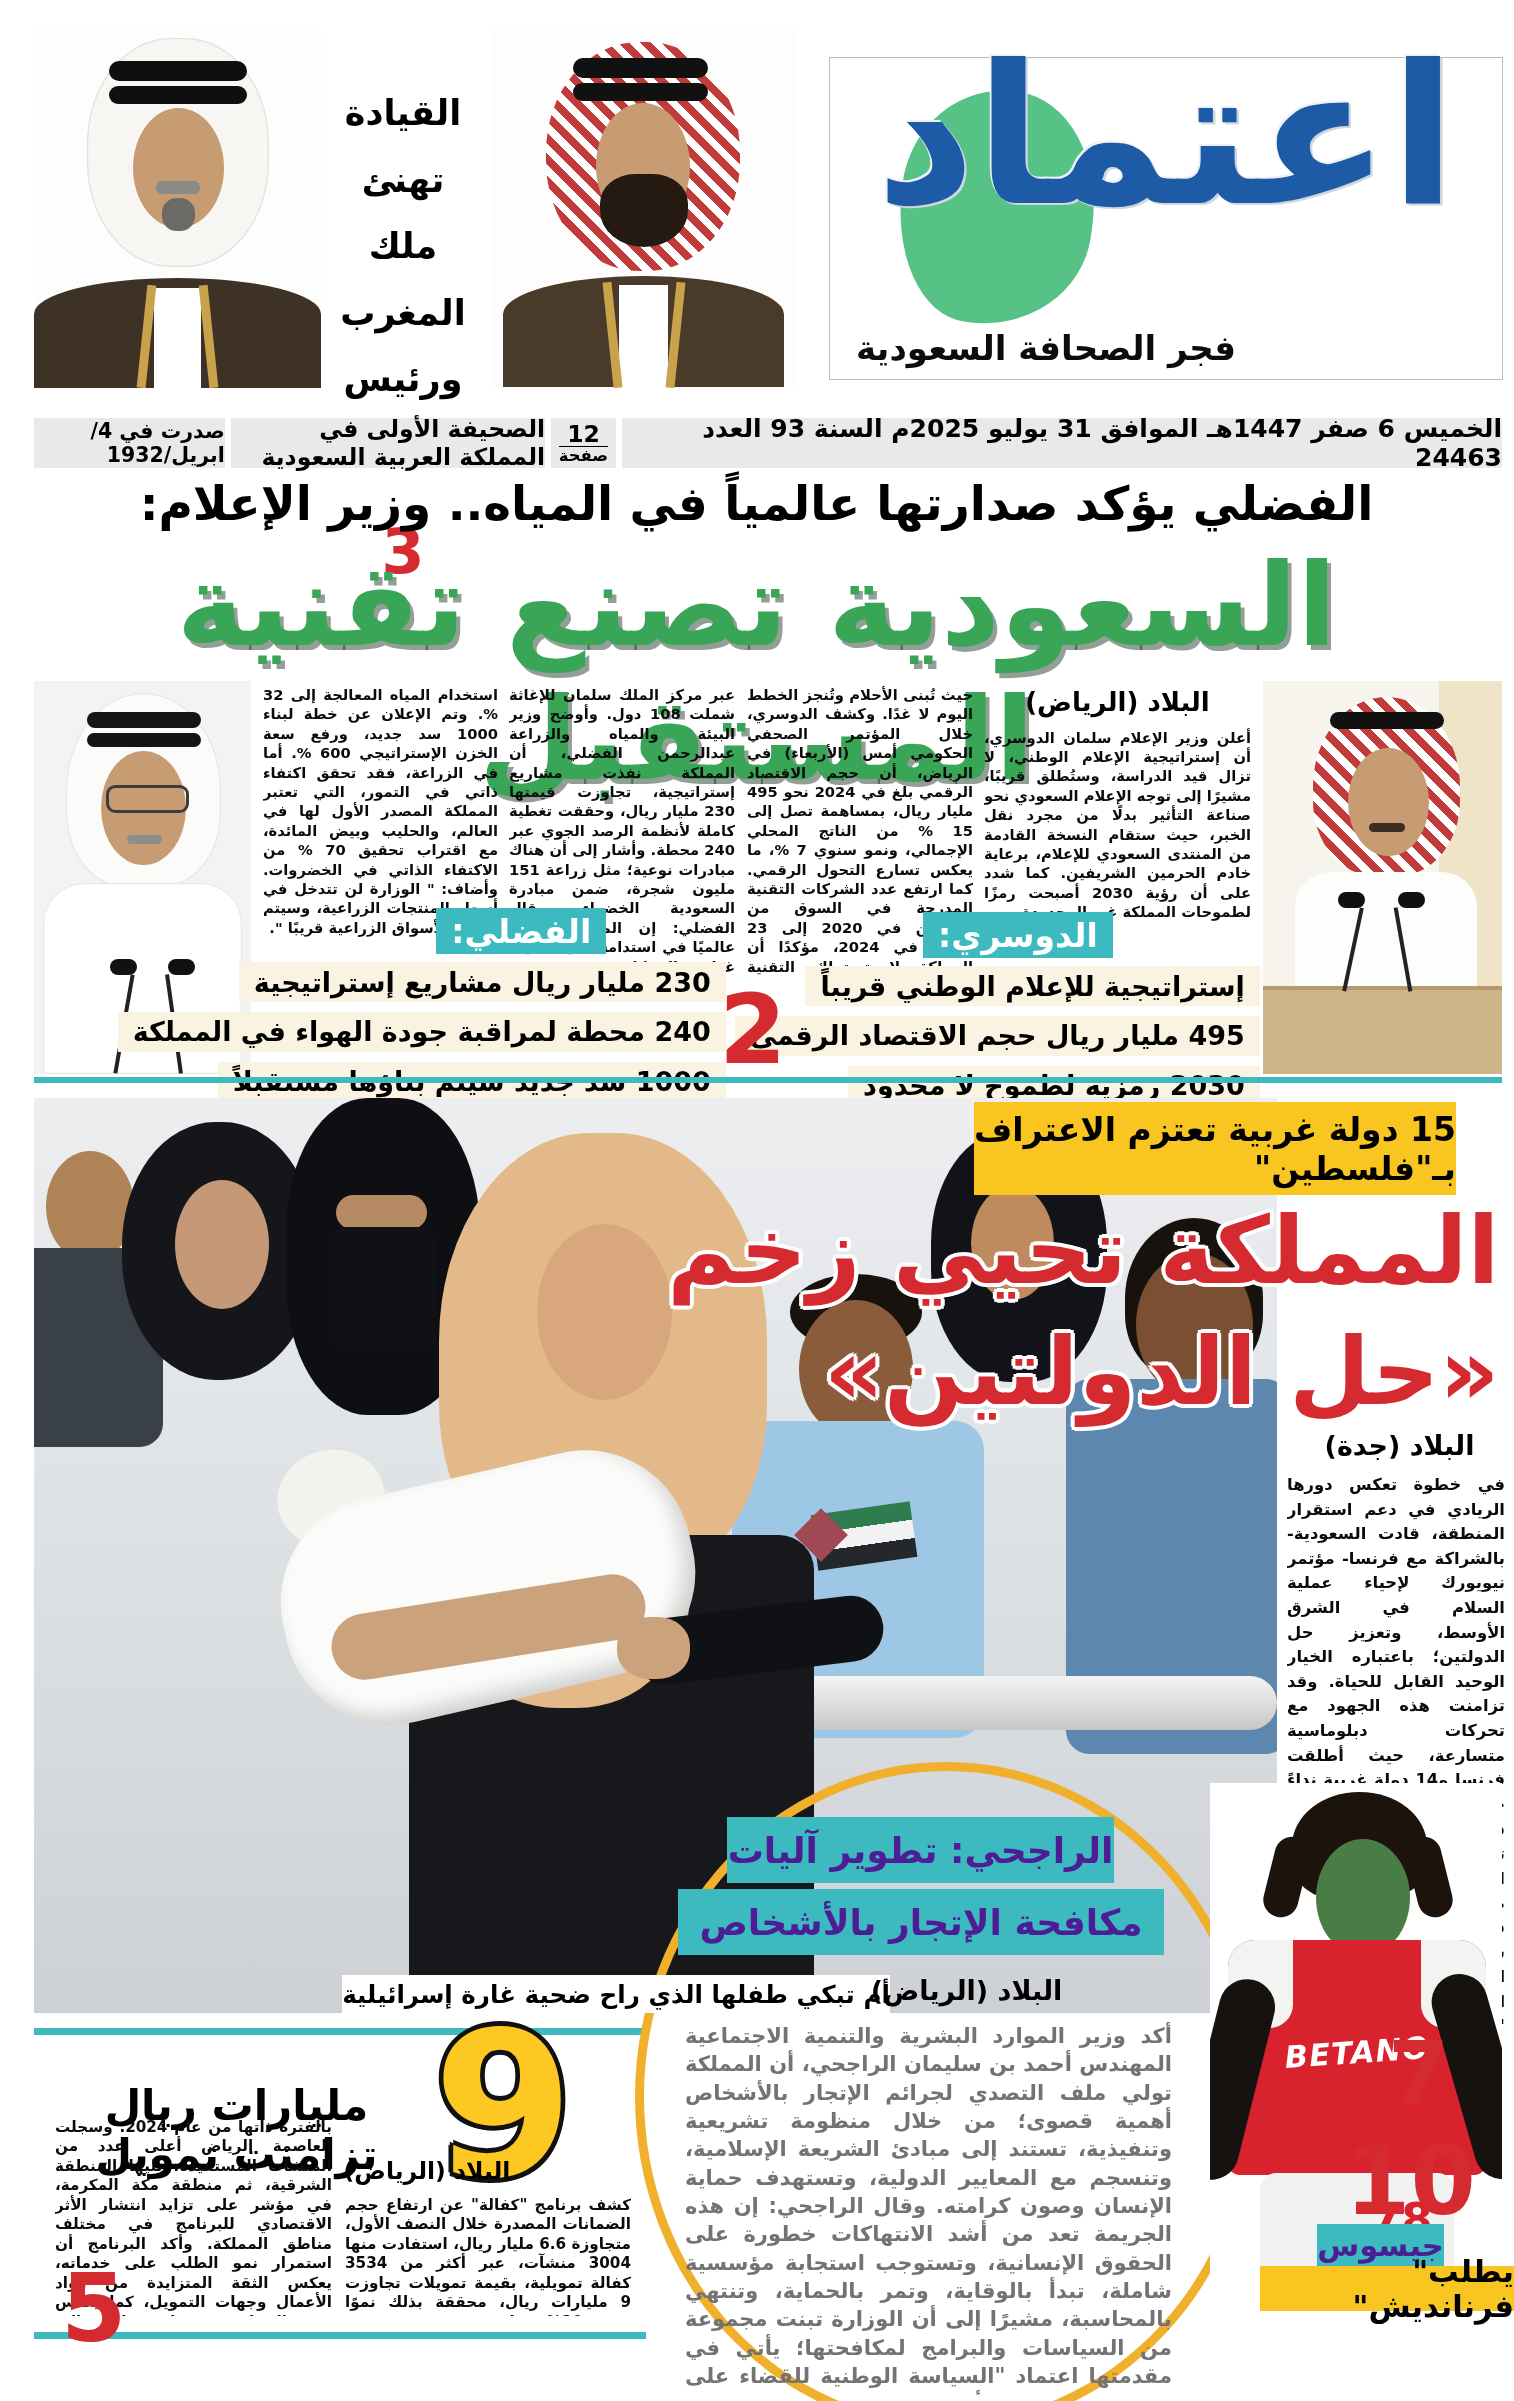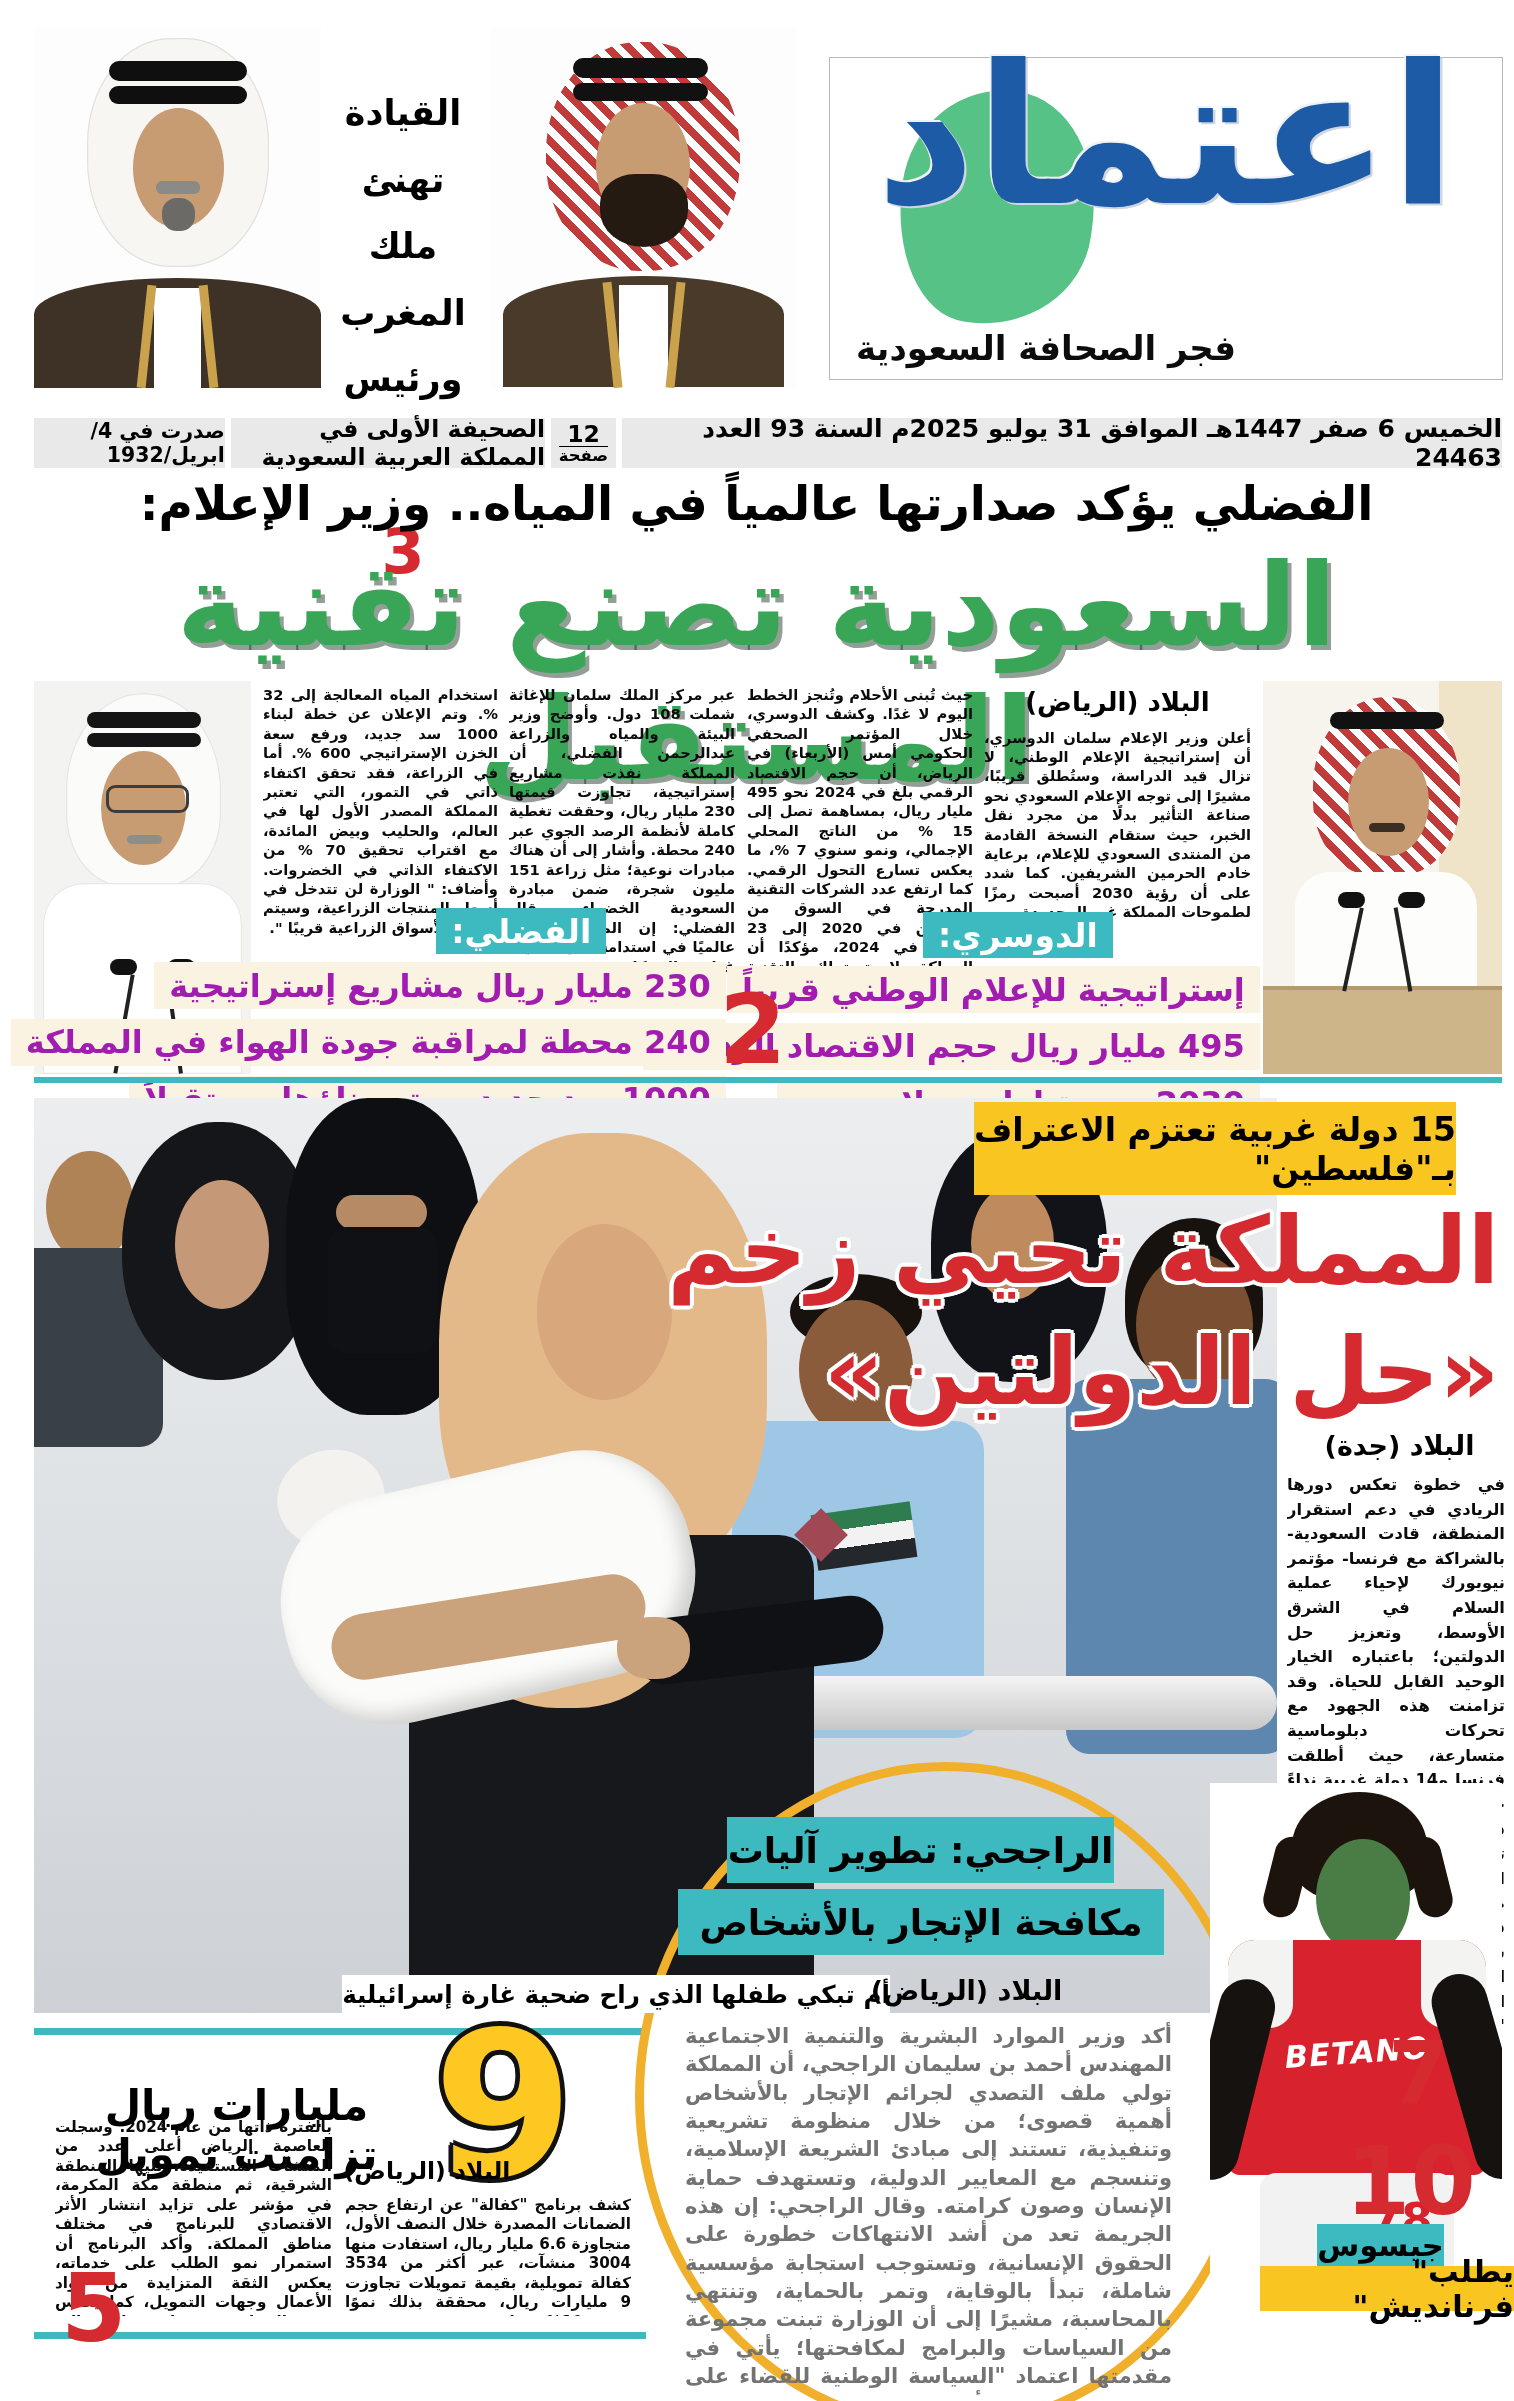--- a/index.html
+++ b/index.html
@@ -26,42 +26,42 @@
   .seg-pages .w{font-size:16.4px;border-top:1.2px solid #000;}
   .seg-first{width:320px;font-size:23.5px;}
   .seg-founded{width:194px;font-size:20.5px;}
   
   .lead-kicker{left:0;top:476px;width:100%;text-align:center;font-size:47px;font-weight:bold;color:#000;}
   .lead-headline{left:0;top:538px;width:100%;text-align:center;font-size:115px;font-weight:800;color:#38a557;text-shadow:4.1px 5.3px 0 rgba(15,40,22,.45);}
   .col{top:685px;height:293px;overflow:hidden;font-size:14.7px;line-height:1.32;font-weight:bold;color:#0b0b0b;text-align:justify;}
   .byline{font-size:26px;font-weight:bold;text-align:center;margin-bottom:8.2px;color:#000;}
   .label-teal{background:#3cbac0;color:#fff;font-weight:bold;font-size:33px;padding:3.5px 15.2px;}
   .points{display:flex;flex-direction:column;gap:9.4px;align-items:flex-start;}
-  .points>div{background:#faf3e1;color:#a21caf;font-weight:bold;font-size:32px;padding:4.7px 15.2px;white-space:nowrap;text-align:right;}
+  .points>div{background:#faf3e1;color:#000000;font-weight:bold;font-size:27px;padding:4.7px 15.2px;white-space:nowrap;text-align:right;}
   .pageno{color:#d42a30;font-weight:bold;}
   .teal-rule{left:35px;top:1077px;width:1468px;height:5.9px;background:#3cbac0;}
   
   .gaza{left:35px;top:1098px;width:1243px;height:915px;overflow:hidden;background:linear-gradient(180deg,#eceef0 0%,#dfe2e5 45%,#cdd1d5 100%);z-index:1;}
   .kicker-yellow{left:975px;top:1102px;width:482px;height:93px;background:#f9c520;color:#000;font-weight:bold;font-size:33px;display:flex;align-items:center;justify-content:center;z-index:3;}
   .red-head{right:14.7px;text-align:left;font-size:93px;font-weight:800;color:#d42a30;z-index:3;
     text-shadow:-4.1px 0 0 #fff,4.1px 0 0 #fff,0 -4.1px 0 #fff,0 4.1px 0 #fff,-2.9px -2.9px 0 #fff,2.9px 2.9px 0 #fff,-2.9px 2.9px 0 #fff,2.9px -2.9px 0 #fff;}
   .jeddah-byline{left:1295px;top:1430px;width:211px;text-align:center;font-size:27px;font-weight:bold;color:#000;z-index:3;}
   .jeddah-body{left:1288px;top:1473px;width:218px;height:551px;overflow:hidden;font-size:16.4px;line-height:1.5;font-weight:bold;color:#0b0b0b;text-align:justify;z-index:3;}
   .gaza-caption{left:343px;top:1975px;width:548px;height:38px;background:#fff;display:flex;align-items:center;justify-content:center;font-size:24.6px;font-weight:bold;color:#000;z-index:4;}
   
   .kafalah{left:35px;top:2028px;width:612px;height:297px;border-top:7px solid #3cbac0;border-bottom:7px solid #3cbac0;background:#fff;z-index:2;}
   .big9{left:434px;top:2004px;font-size:202px;font-weight:800;color:#fdc822;z-index:4;line-height:1;
     text-shadow:-4.7px 0 0 #111,4.7px 0 0 #111,0 -4.7px 0 #111,0 4.7px 0 #111,-3.5px -3.5px 0 #111,3.5px 3.5px 0 #111,-3.5px 3.5px 0 #111,3.5px -3.5px 0 #111;}
   .kaf-head{left:44px;top:2081px;width:387px;text-align:center;font-size:42px;font-weight:800;color:#000;z-index:4;}
   .kaf-byline{left:331px;top:2157px;width:194px;text-align:center;font-size:23.5px;font-weight:bold;z-index:4;color:#000;}
   .kaf-col{font-size:15.2px;line-height:1.28;font-weight:bold;color:#0b0b0b;text-align:justify;overflow:hidden;z-index:4;}
   .big5{left:62px;top:2262px;font-size:94px;line-height:1;z-index:5;}
   
   .ring{left:636px;top:1762px;width:604px;height:651px;border:9.4px solid #f0b02c;border-radius:50%;z-index:2;background:transparent;}
-  .teal-box{background:#3cbac0;color:#000000;font-weight:bold;display:flex;align-items:center;justify-content:center;z-index:4;}
+  .teal-box{background:#3cbac0;color:#4c1d95;font-weight:bold;display:flex;align-items:center;justify-content:center;z-index:4;}
   .rajhi-byline{left:815px;top:1975px;width:305px;text-align:center;font-size:27px;font-weight:bold;color:#000;z-index:4;}
   .rajhi-body{left:686px;top:2022px;width:487px;height:373px;overflow:hidden;font-size:21px;line-height:1.35;font-weight:bold;color:#737373;text-align:justify;z-index:4;}
   
   .player{left:1211px;top:1783px;width:292px;height:540px;background:#fff;overflow:hidden;z-index:3;}
   .big10{left:1346px;top:2135px;font-size:94px;line-height:1;z-index:6;}
   .jesus-box{left:1318px;top:2224px;width:127px;height:42px;font-size:30.5px;z-index:6;}
   .action-band{left:1261px;top:2266px;width:254px;height:45px;background:#f9c520;color:#000;font-weight:bold;font-size:30.5px;display:flex;align-items:center;justify-content:center;z-index:6;}
 </style>
 </head>
 <body>

